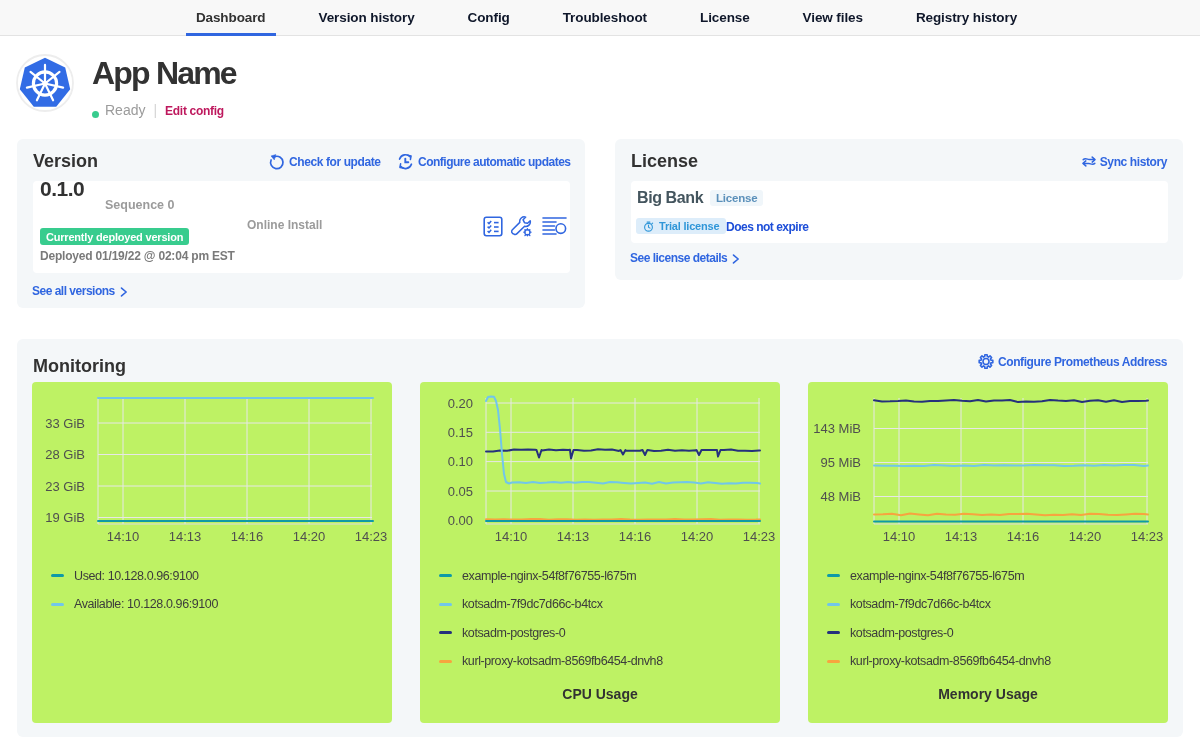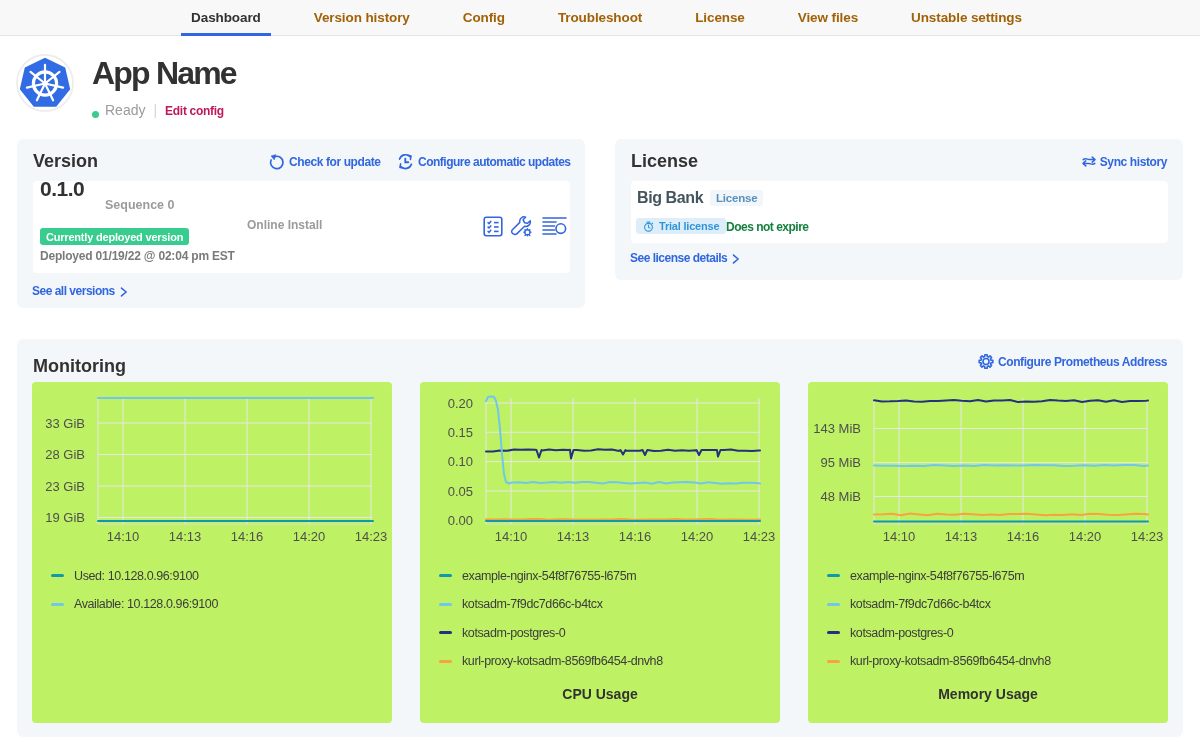--- a/index.html
+++ b/index.html
@@ -1,16 +1,16 @@
 <!DOCTYPE html>
 <html><head><meta charset="utf-8"><style>
 *{margin:0;padding:0;box-sizing:border-box}
 html,body{width:1200px;height:746px;background:#fff;font-family:"Liberation Sans",sans-serif;position:relative;overflow:hidden}
 .nav{position:absolute;left:0;top:0;width:1200px;height:36px;background:#f8f8f8;border-bottom:1px solid #e3e3e3;display:flex;justify-content:center;padding-left:13px}
-.tab{font-size:13.5px;font-weight:700;color:#a16207;padding:0 10px;margin:0 16.5px;height:36px;line-height:36px;letter-spacing:-0.1px}
+.tab{font-size:13.5px;font-weight:700;color:#0f172a;padding:0 10px;margin:0 16.5px;height:36px;line-height:36px;letter-spacing:-0.1px}
 .tab.active{color:#323232;border-bottom:3px solid #3066e0;line-height:35px}
 .logo{position:absolute;left:16px;top:54px;width:58px;height:58px;border-radius:50%}
 .appname{position:absolute;left:92px;top:55px;font-size:32px;font-weight:700;color:#323232;letter-spacing:-1.8px}
 .subrow{position:absolute;left:92px;top:102px;display:flex;align-items:flex-end;font-size:14px}
 .dot{width:7px;height:7px;border-radius:50%;background:#38cc8e;margin-right:6px}
 .ready{color:#9b9b9b}
 .sep{color:#d4d4d4;margin:0 8px}
 .elink{color:#be185d;font-weight:700;font-size:12px;letter-spacing:-0.3px}
 .card{position:absolute;background:#f4f7f9;border-radius:6px}
 .ctitle{position:absolute;left:16px;top:12px;font-size:18px;font-weight:700;color:#323232}
@@ -22,36 +22,36 @@
 .badge-green{position:absolute;left:23px;top:89px;background:#38cc8e;color:#fff;font-size:11px;font-weight:700;border-radius:3px;padding:2.5px 6px;letter-spacing:-0.2px}
 .deployed{position:absolute;left:23px;top:110px;font-size:12px;font-weight:700;color:#7a7a7a;letter-spacing:-0.2px}
 .online{position:absolute;left:230px;top:79px;font-size:12px;font-weight:700;color:#9b9b9b}
 .vicons{position:absolute;left:466px;top:77px;display:flex;align-items:center;gap:8px}
 .seelink{position:absolute;display:flex;align-items:center;font-size:12px;font-weight:700;color:#3066e0;letter-spacing:-0.5px;white-space:nowrap}
 .seelink svg{margin-left:5px;margin-top:1px}
 .bigbank{position:absolute;left:22px;top:50px;font-size:16px;font-weight:700;color:#44555e;letter-spacing:-0.4px}
 .chan{position:absolute;left:95px;top:51px;background:#f0f6fa;color:#5b90ba;font-size:11.5px;font-weight:700;border-radius:3px;padding:2px 6px;letter-spacing:-0.2px}
 .trial{position:absolute;left:21px;top:79px;background:#ddedfa;color:#2f96d8;font-size:11px;font-weight:700;border-radius:3px;padding:2px 7px;display:flex;align-items:center;letter-spacing:-0.2px}
 .trial svg{margin-right:5px}
-.noexpire{position:absolute;left:111px;top:81px;font-size:12px;font-weight:700;color:#15803d;letter-spacing:-0.5px}
+.noexpire{position:absolute;left:111px;top:81px;font-size:12px;font-weight:700;color:#1d4ed8;letter-spacing:-0.5px}
 .chart{position:absolute;top:43px;width:360px;height:341px;background:#bef264;border-radius:4px}
 .plot{position:absolute;left:0;top:0}
 .lrow{position:absolute;left:18.5px;display:flex;align-items:center;height:15px}
 .dash{width:13px;height:3px;border-radius:2px;display:inline-block}
 .ltxt{margin-left:10.5px;font-size:12.5px;color:#3c3c3c;letter-spacing:-0.4px}
 .chtitle{position:absolute;left:0;width:360px;text-align:center;top:304px;font-size:14px;font-weight:700;color:#323232}
 </style></head><body>
 <div class="nav">
 <div class="tab active">Dashboard</div>
     <div class="tab">Version history</div>
     <div class="tab">Config</div>
     <div class="tab">Troubleshoot</div>
     <div class="tab">License</div>
     <div class="tab">View files</div>
-    <div class="tab">Unstable settings</div>
+    <div class="tab">Registry history</div>
 </div>
 <div class="logo"><svg width="58" height="58" viewBox="0 0 58 58">
       <circle cx="29" cy="29" r="29" fill="#fff"></circle>
       <circle cx="29" cy="29" r="28" fill="none" stroke="#ededed" stroke-width="1.8"></circle>
       <polygon points="29,3.7 49.2,13.4 54.2,35.2 40.2,52.7 17.8,52.7 3.8,35.2 8.8,13.4" fill="#326ce5"></polygon>
       <g stroke="#fff" stroke-width="2.2" stroke-linecap="round">
         <line x1="29" y1="29.5" x2="29" y2="10.9"></line>
         <line x1="29" y1="29.5" x2="43.5" y2="17.9"></line>
         <line x1="29" y1="29.5" x2="47.1" y2="33.6"></line>
         <line x1="29" y1="29.5" x2="37.1" y2="46.3"></line>

